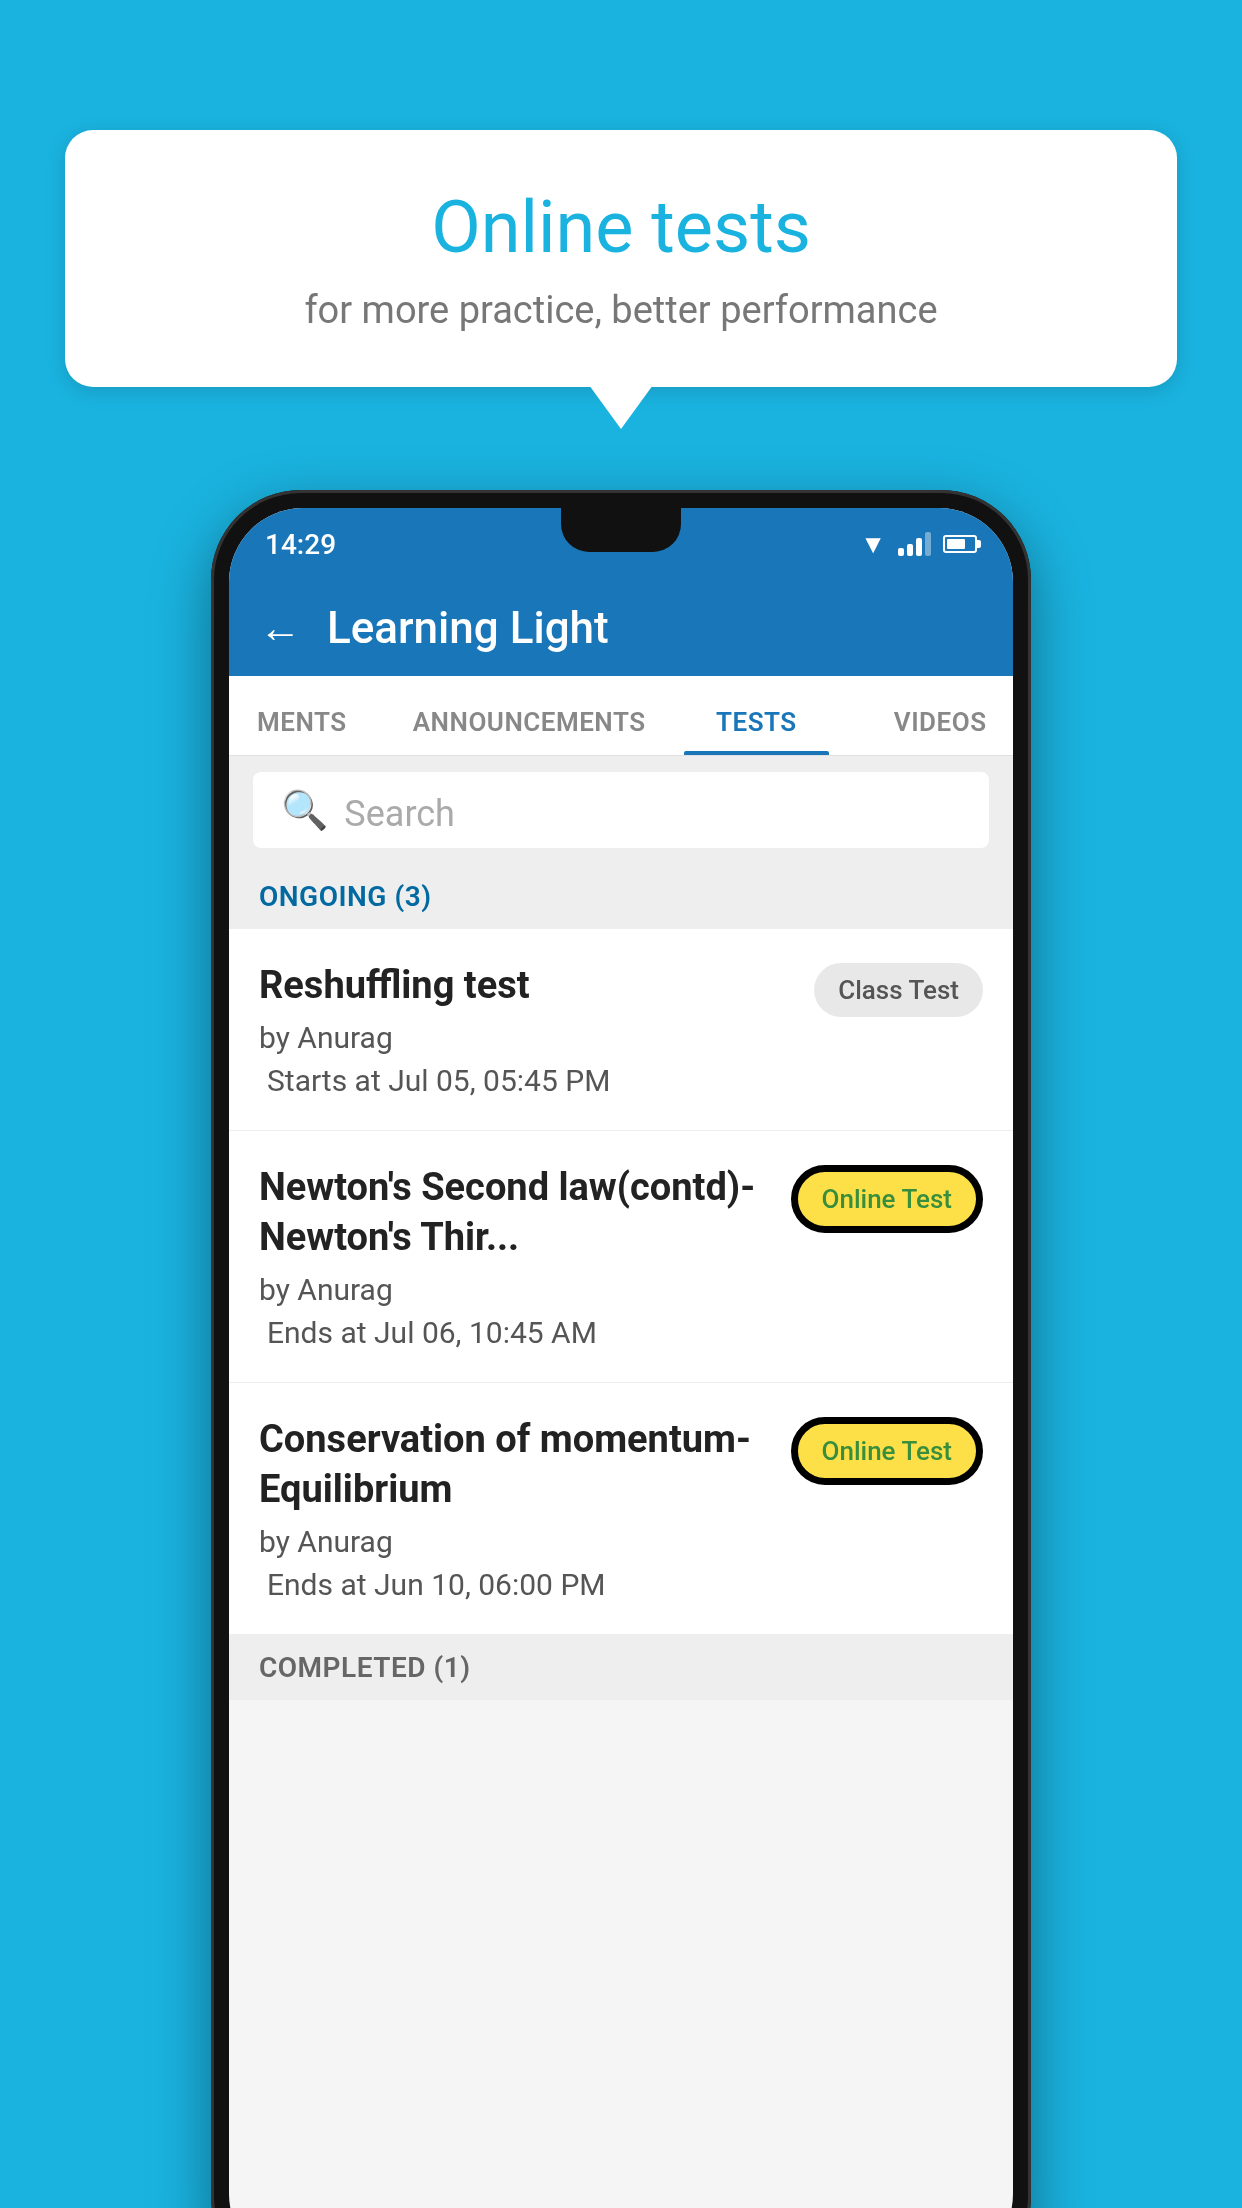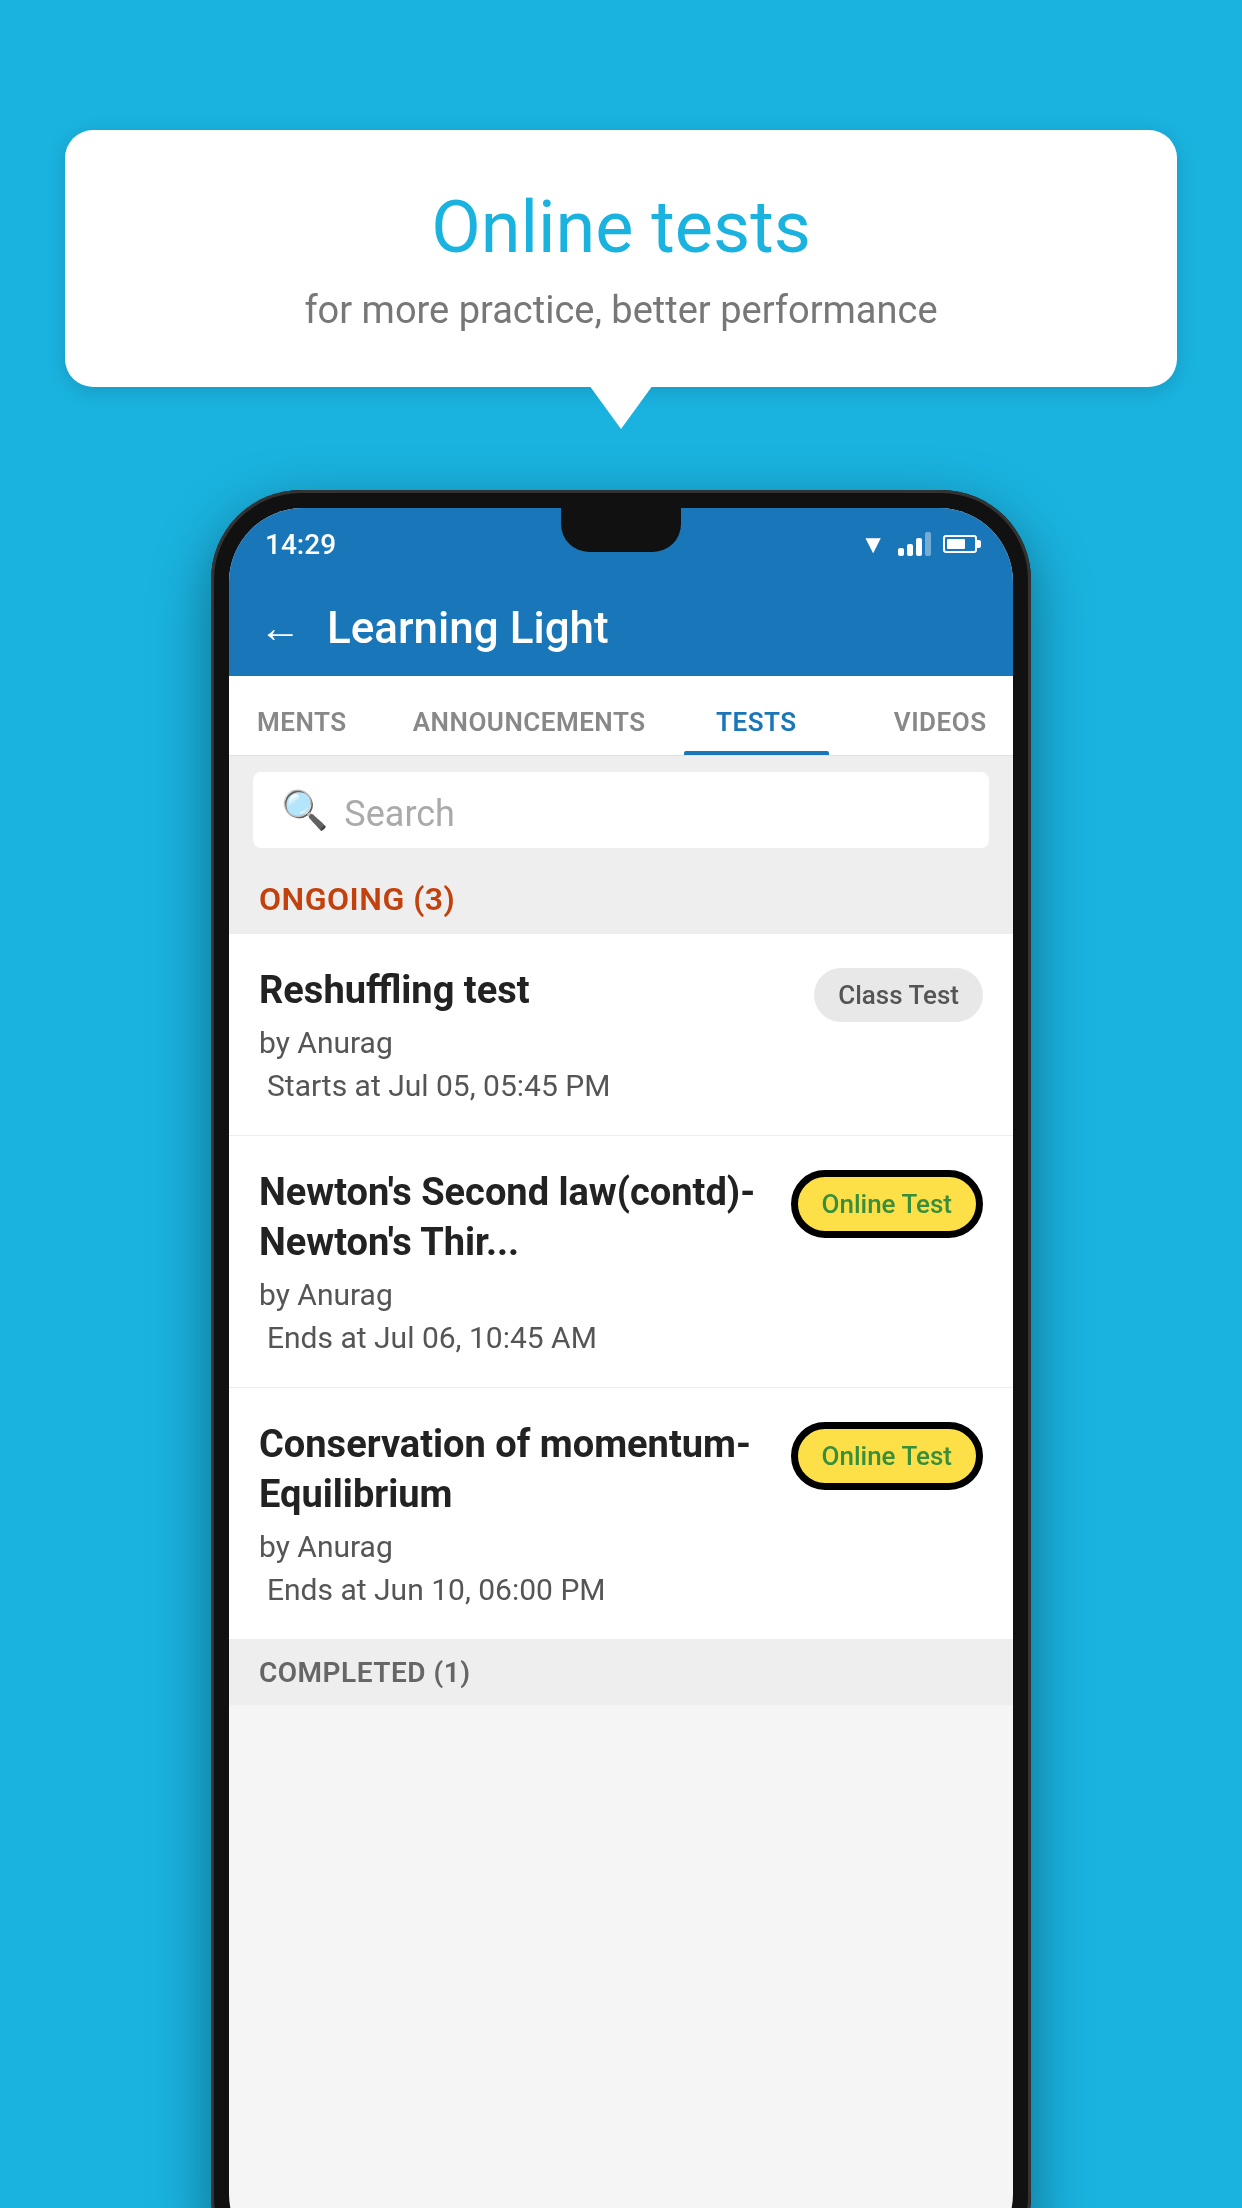--- a/index.html
+++ b/index.html
@@ -254,23 +254,23 @@
     .search-input-text {
       font-size: 36px;
       color: #aaa;
       margin-top: 8px;
     }
 
     
     .section-header {
       background: #eeeeee;
       padding: 16px 30px;
-      font-size: 32px;
+      font-size: 28px;
       font-weight: 600;
-      color: #c2410c;
+      color: #0369a1;
       letter-spacing: 0.5px;
     }
 
     
     .test-list {
       background: white;
     }
 
     .test-item {
       background: white;

